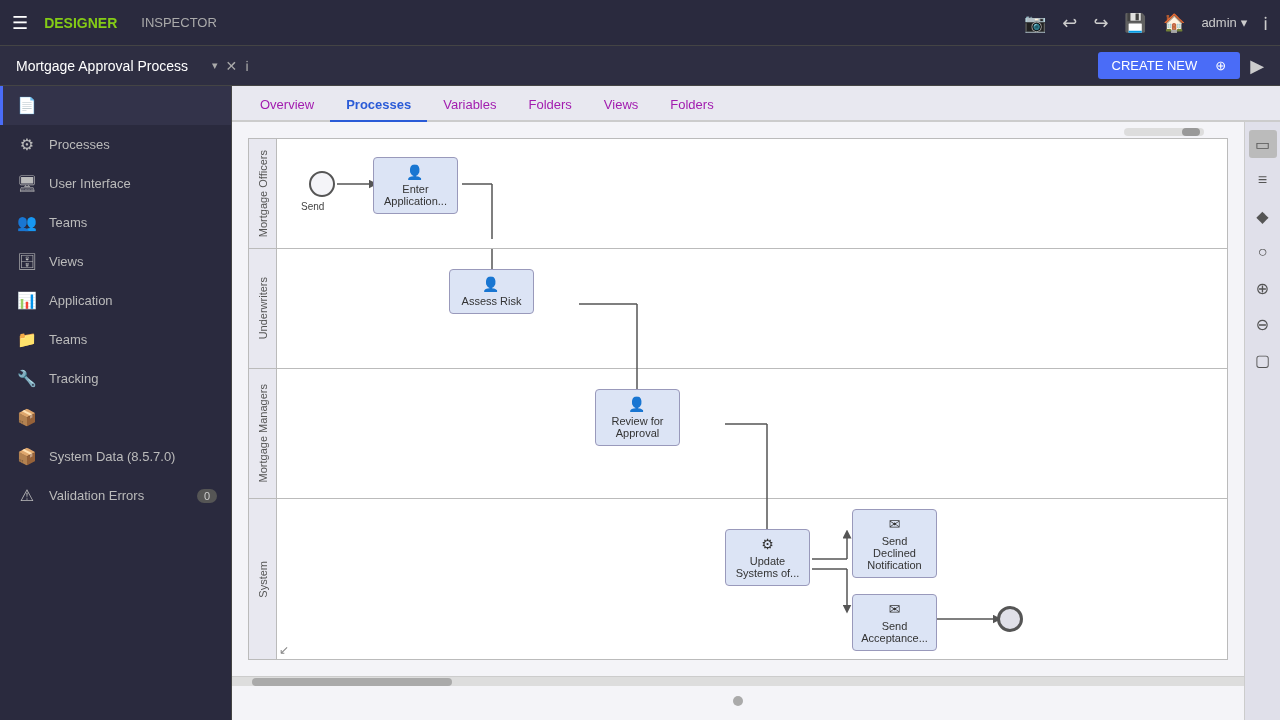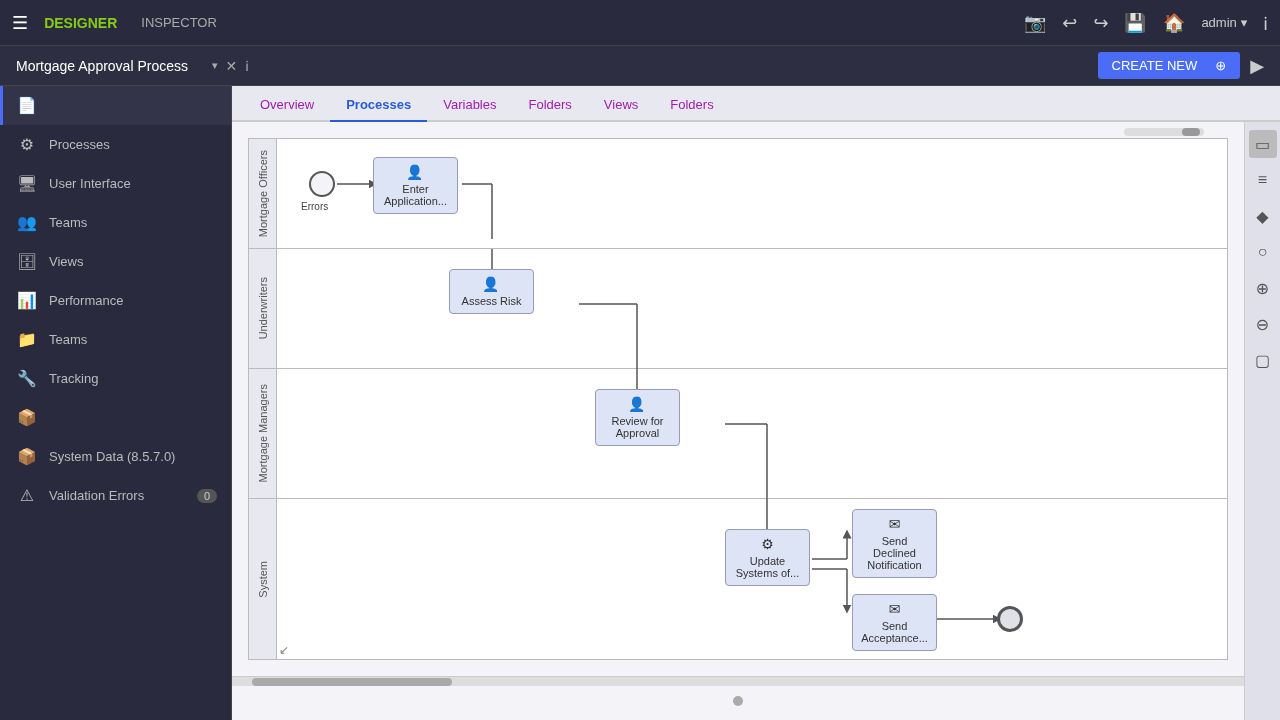--- a/index.html
+++ b/index.html
@@ -397,21 +397,21 @@
     <div class="sidebar-item">
       <span class="icon">👥</span>
       <span>Teams</span>
     </div>
     <div class="sidebar-item">
       <span class="icon">🗄</span>
       <span>Views</span>
     </div>
     <div class="sidebar-item">
       <span class="icon">📊</span>
-      <span>Performance</span>
+      <span>Application</span>
     </div>
     <div class="sidebar-item">
       <span class="icon">📁</span>
       <span>Teams</span>
     </div>
     <div class="sidebar-item">
       <span class="icon">🔧</span>
       <span>Tracking</span>
     </div>
     <div class="sidebar-item">
@@ -464,21 +464,21 @@
                   <line x1="185" y1="45" x2="215" y2="45" stroke="#555" stroke-width="1.5"></line>
                   <line x1="215" y1="45" x2="215" y2="100" stroke="#555" stroke-width="1.5"></line>
                   <defs>
                     <marker id="arrow" markerWidth="6" markerHeight="6" refX="3" refY="3" orient="auto">
                       <path d="M0,0 L0,6 L6,3 z" fill="#555"></path>
                     </marker>
                   </defs>
                 </svg>
 
                 <div class="start-node" style="position:absolute;left:32px;top:32px;"></div>
-                <span style="position:absolute;left:24px;top:62px;font-size:10px;color:#444;">Errors</span>
+                <span style="position:absolute;left:24px;top:62px;font-size:10px;color:#444;">Send</span>
 
                 <div class="process-node" style="left:96px;top:18px;">
                   <span class="node-icon">👤</span>
                   Enter Application...
                 </div>
               </div>
             </div>
 
             <div class="swimlane-row" style="min-height:120px;">
               <div class="swimlane-label-col">

